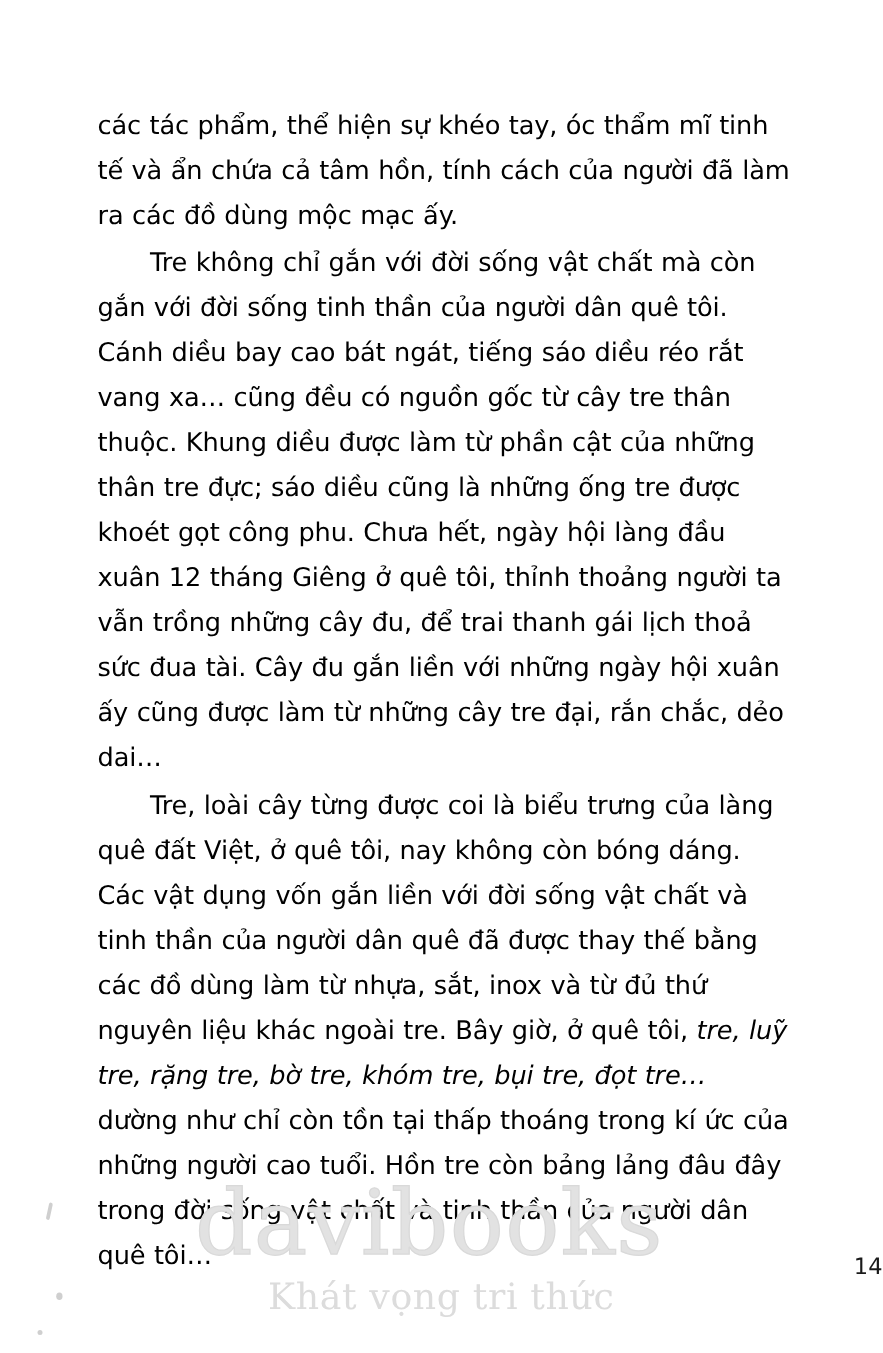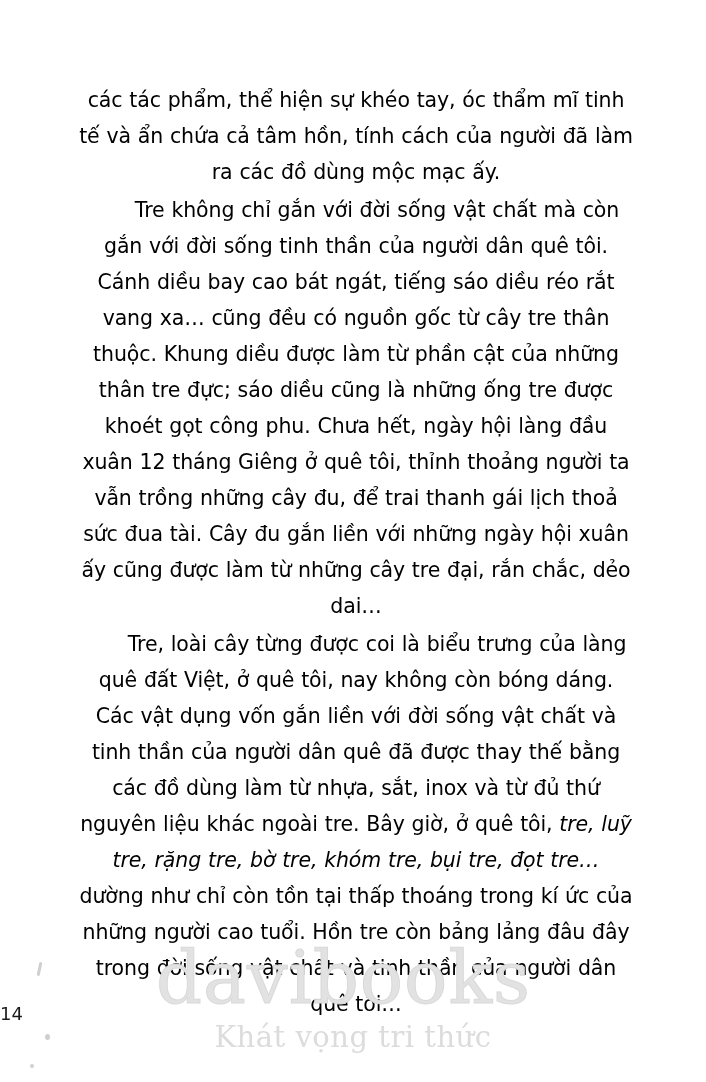--- a/index.html
+++ b/index.html
@@ -30,21 +30,21 @@
     top: 82px;
     width: 556px;
   }
 
   .para {
     margin: 0 0 2px 0;
     font-family: "DejaVu Sans", sans-serif;
     font-size: 20.5px;
     line-height: 36px;
     color: #000000;
-    text-align: center;
+    text-align: left;
     letter-spacing: -0.1px;
     word-spacing: 0.4px;
   }
 
   .para.indent {
     text-indent: 42px;
   }
 
   .ital {
     font-style: italic;
@@ -86,21 +86,21 @@
     line-height: 30px;
     letter-spacing: 0.5px;
     color: #dcdcdc;
   }
 
   #page-number {
     position: absolute;
     left: 0;
     top: 1003px;
     width: 706px;
-    text-align: left;
+    text-align: right;
     font-family: "DejaVu Sans", sans-serif;
     font-size: 18px;
     color: #1a1a1a;
   }
 
   
   .speck {
     position: absolute;
     background: #cfcfcf;
     border-radius: 50%;

